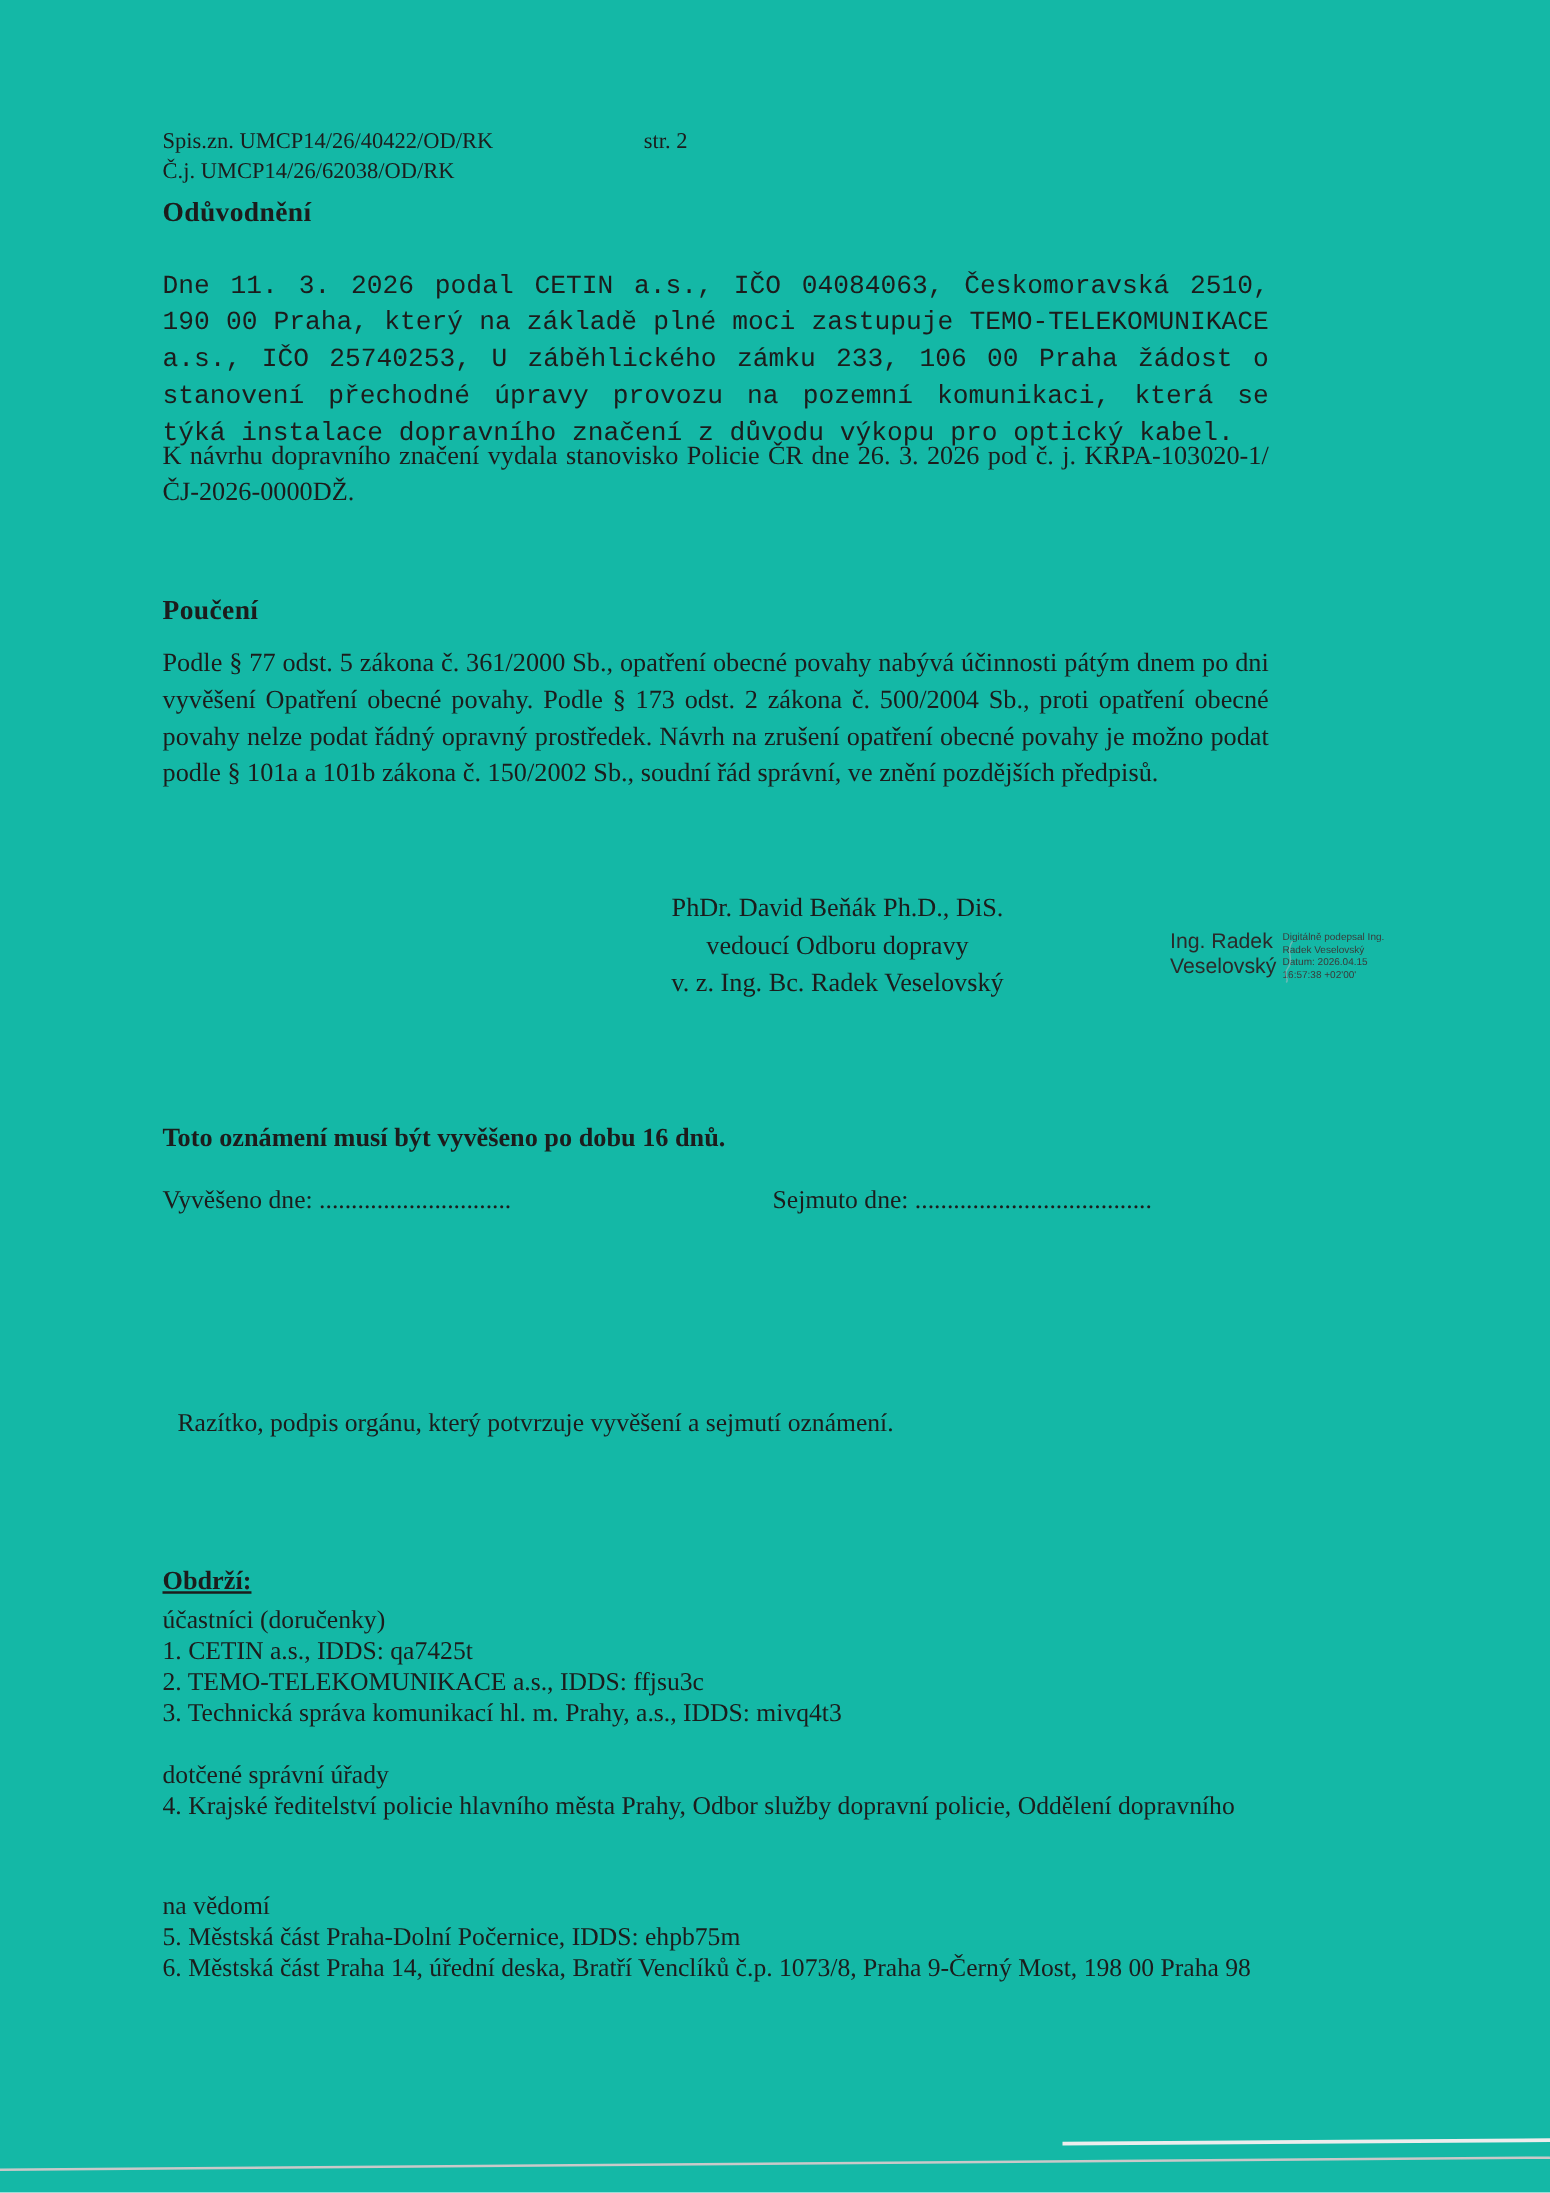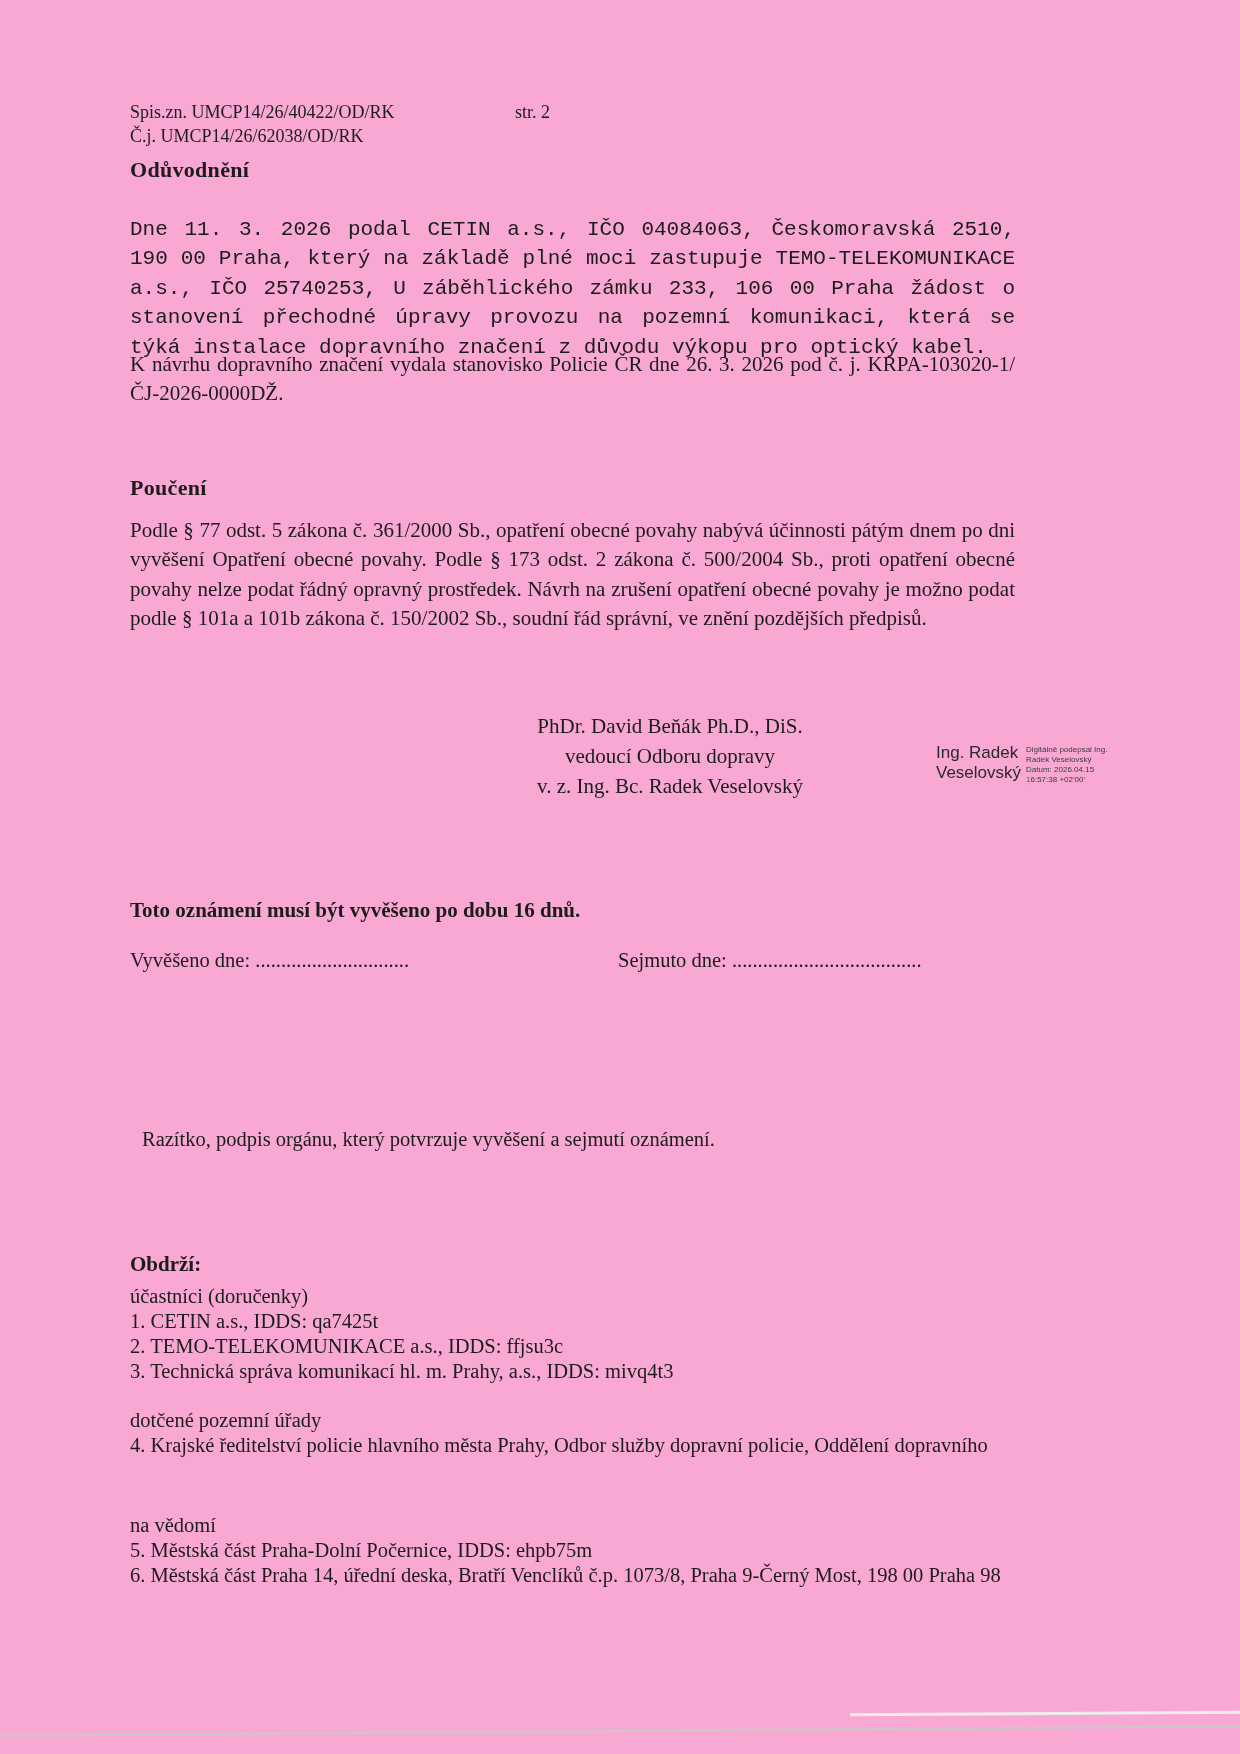--- a/index.html
+++ b/index.html
@@ -1,20 +1,20 @@
 <!DOCTYPE html>
 <html><head>
 <meta charset="utf-8">
 <style>
   html, body { margin: 0; padding: 0; background: #ffffff; }
   .page {
     position: relative;
     width: 1240px;
     height: 1754px;
-    background: #f9a8d4;
+    background: #14b8a6;
     font-family: "Liberation Serif", serif;
     color: #1c1c1c;
     overflow: hidden;
   }
   .abs { position: absolute; }
   .hdr { font-size: 18px; line-height: 23px; white-space: nowrap; }
   .heading {
     left: 130px; width: 885px;
     text-align: left;
     font-weight: bold;
@@ -111,31 +111,31 @@
     <span>Vyvěšeno dne:</span>
     <span>..............................</span>
   </div>
   <div class="abs dots-row" style="left:618px; top:949px;">
     <span>Sejmuto dne:</span>
     <span>.....................................</span>
   </div>
 
   <div class="abs" style="left:142px; top:1128px; font-size:20.5px;">Razítko, podpis orgánu, který potvrzuje vyvěšení a sejmutí oznámení.</div>
 
-  <div class="abs bold" style="left:130px; top:1252px; font-size:21px;">Obdrží:</div>
+  <div class="abs bold" style="left:130px; top:1252px; font-size:21px;text-decoration:underline;">Obdrží:</div>
 
   <div class="abs" style="left:130px; top:1284px;">
     <div class="line20">účastníci (doručenky)</div>
     <div class="line20">1. CETIN a.s., IDDS: qa7425t</div>
     <div class="line20">2. TEMO-TELEKOMUNIKACE a.s., IDDS: ffjsu3c</div>
     <div class="line20">3. Technická správa komunikací hl. m. Prahy, a.s., IDDS: mivq4t3</div>
   </div>
 
   <div class="abs" style="left:130px; top:1408px;">
-    <div class="line20">dotčené pozemní úřady</div>
+    <div class="line20">dotčené správní úřady</div>
     <div class="line20">4. Krajské ředitelství policie hlavního města Prahy, Odbor služby dopravní policie, Oddělení dopravního</div>
   </div>
 
   <div class="abs" style="left:130px; top:1513px;">
     <div class="line20">na vědomí</div>
     <div class="line20">5. Městská část Praha-Dolní Počernice, IDDS: ehpb75m</div>
     <div class="line20">6. Městská část Praha 14, úřední deska, Bratří Venclíků č.p. 1073/8, Praha 9-Černý Most, 198 00 Praha 98</div>
   </div>
 
   <div class="abs scan-smudge" style="left:850px; top:1712px; width:390px;"></div>

